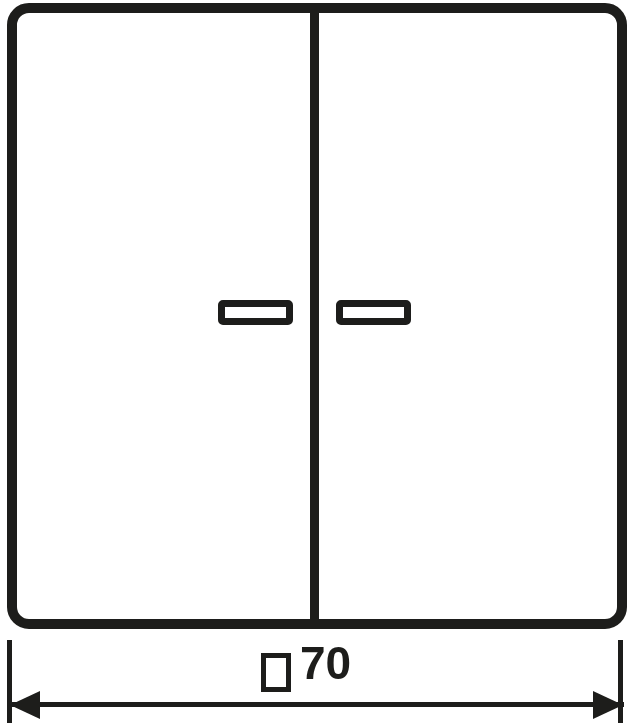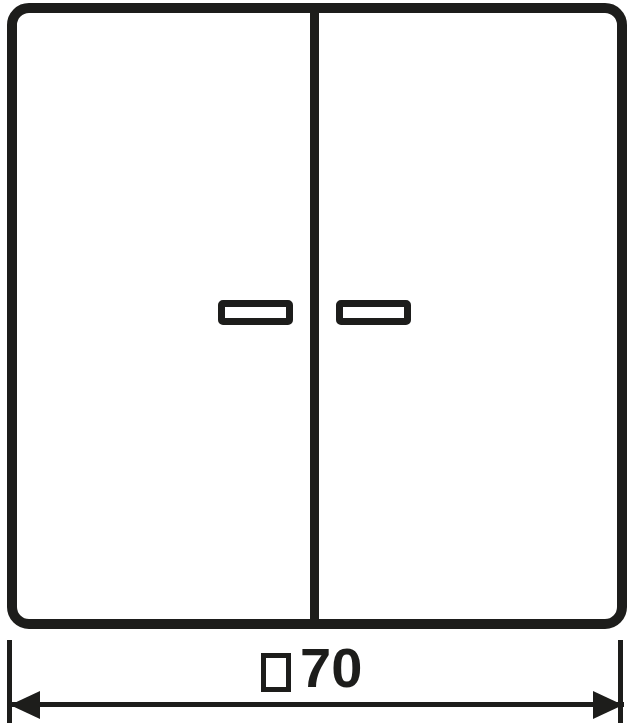--- a/index.html
+++ b/index.html
@@ -95,21 +95,21 @@
     width: 30px;
     height: 39px;
     box-sizing: border-box;
     border: 5px solid var(--line);
     background: var(--bg);
   }
   .dim-value {
     position: absolute;
     left: 300px;
     top: 640px;
-    font-size: 56px;
+    font-size: 46px;
     font-weight: 700;
     line-height: 1;
     color: var(--line);
     white-space: nowrap;
   }
 </style>
 </head>
 <body>
 
 <div class="canvas">

